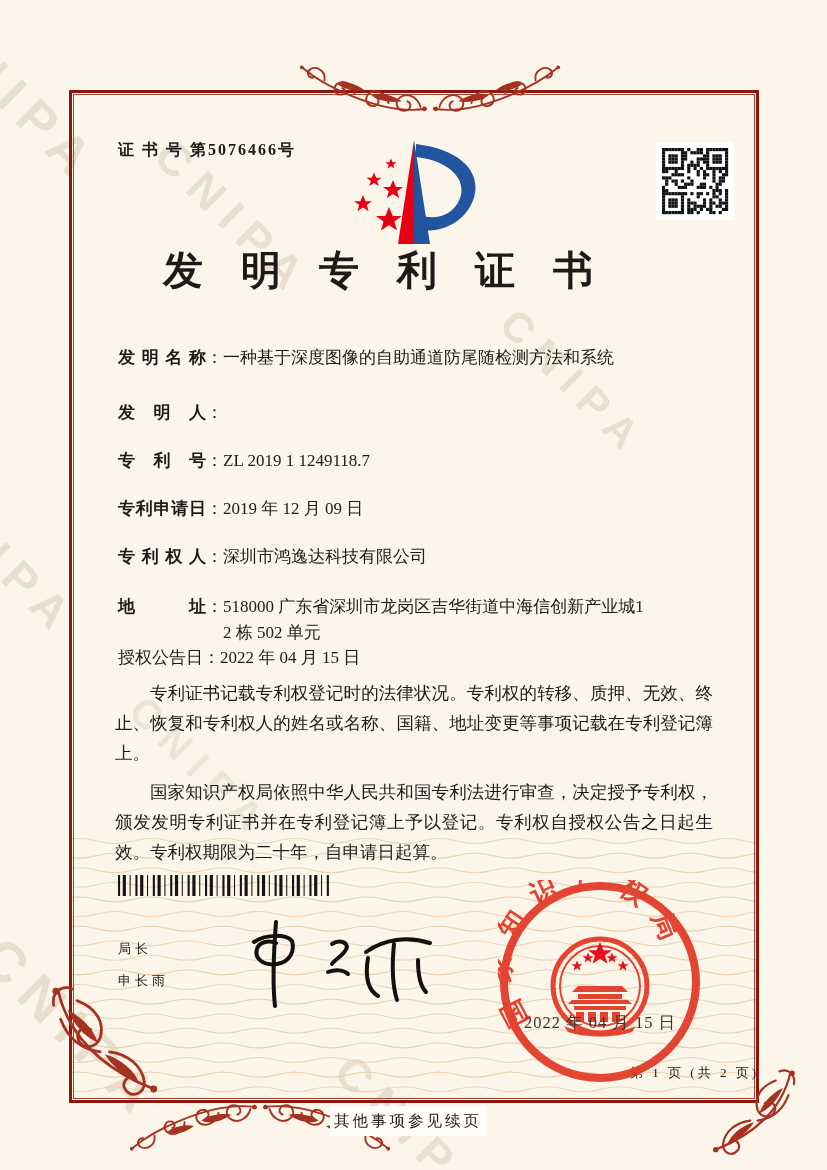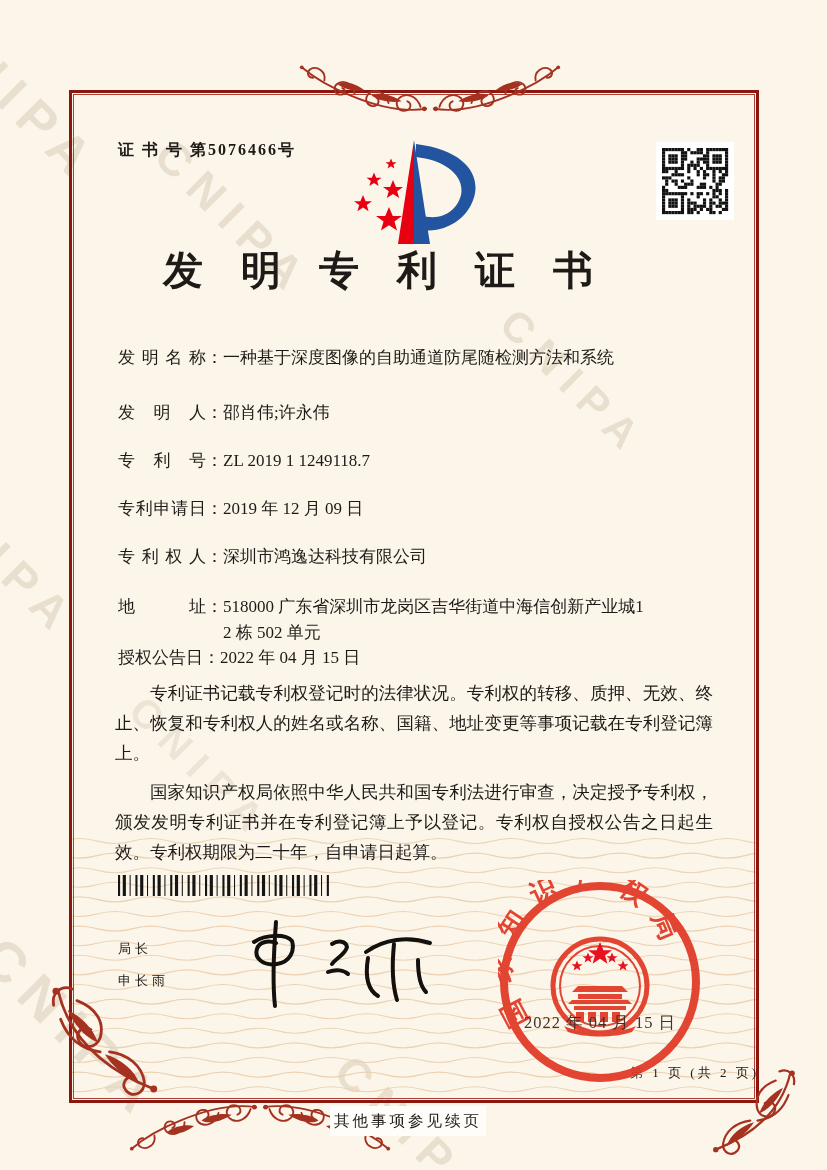--- a/index.html
+++ b/index.html
@@ -16,21 +16,21 @@
   .frame .inner{position:absolute;inset:1px;border:1px solid #aa4237;}
   
   .certno{left:118px;top:140px;font-size:16px;letter-spacing:2px;z-index:3;font-weight:bold;}
   .logo{left:332px;top:134px;z-index:3;}
   .qr{left:656px;top:142px;width:78px;height:78px;background:#fff;z-index:3;}
   .title{left:69px;top:243px;width:632px;text-align:center;font-size:40px;font-weight:bold;
          letter-spacing:14px;z-index:3;}
   
   .fields{left:118px;top:345px;width:600px;font-size:17px;z-index:3;}
   .frow{position:absolute;left:0;display:flex;line-height:26px;width:600px;}
-  .lbl{display:inline-block;width:88px;text-align:justify;text-align-last:justify;flex:none;}
+  .lbl{display:inline-block;width:88px;text-align:justify;text-align-last:justify;flex:none;font-weight:bold;}
   .colon{flex:none;}
   .val{flex:1;white-space:pre-wrap;}
   .grantrow{position:absolute;left:0;top:300px;width:600px;line-height:26px;}
   .grant2{position:absolute;left:307px;top:0;}
   
   .paras{left:115px;top:678px;width:598px;font-size:17.5px;line-height:30px;z-index:3;}
   .paras p{margin:0 0 9px 0;text-indent:2em;text-align:justify;}
   
   .guilloche{left:71px;top:833px;z-index:1;}
   
@@ -363,21 +363,20 @@
 
 <div class="abs fields">
   <div class="frow" style="top:0">
     <span class="lbl">发明名称</span>
       <span class="colon">：</span>
     <span class="val">一种基于深度图像的自助通道防尾随检测方法和系统</span>
   </div>
   <div class="frow" style="top:55px">
     <span class="lbl">发明人</span>
       <span class="colon">：</span>
-    <span class="val">邵肖伟;许永伟</span>
   </div>
   <div class="frow" style="top:103px">
     <span class="lbl">专利号</span>
       <span class="colon">：</span>
     <span class="val">ZL 2019 1 1249118.7</span>
   </div>
   <div class="frow" style="top:151px">
     <span class="lbl">专利申请日</span>
       <span class="colon">：</span>
     <span class="val">2019 年 12 月 09 日</span>

